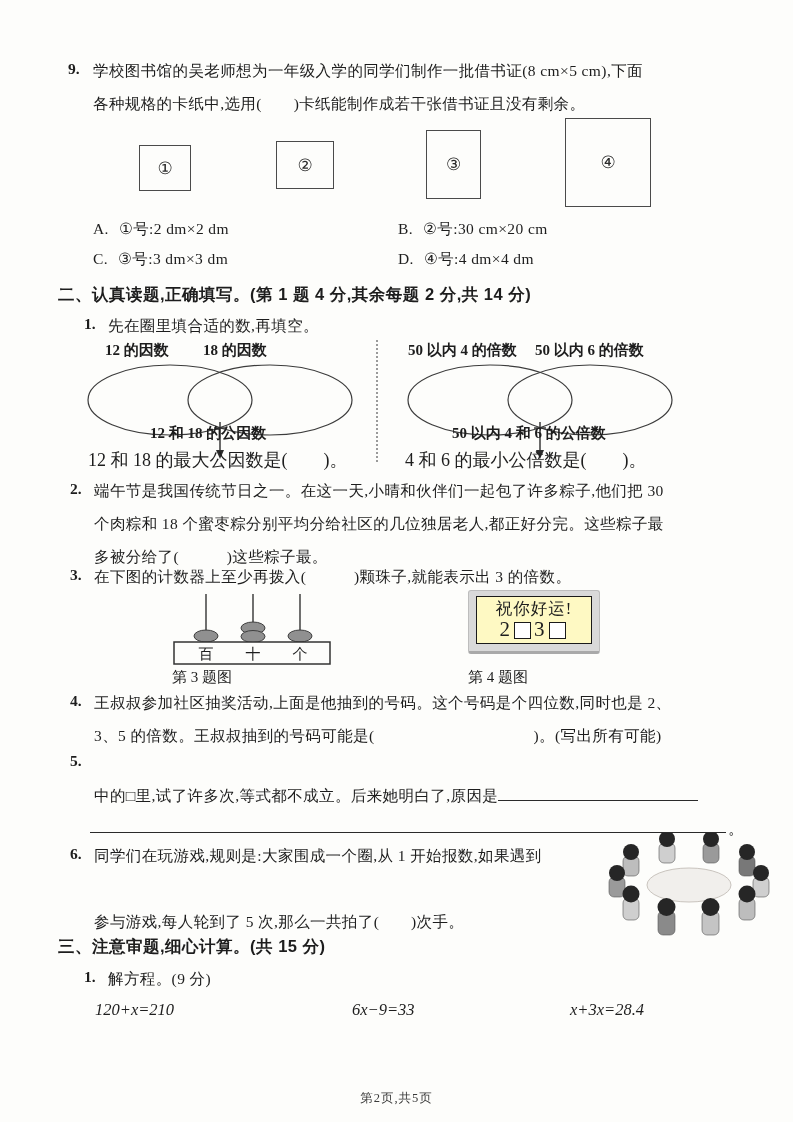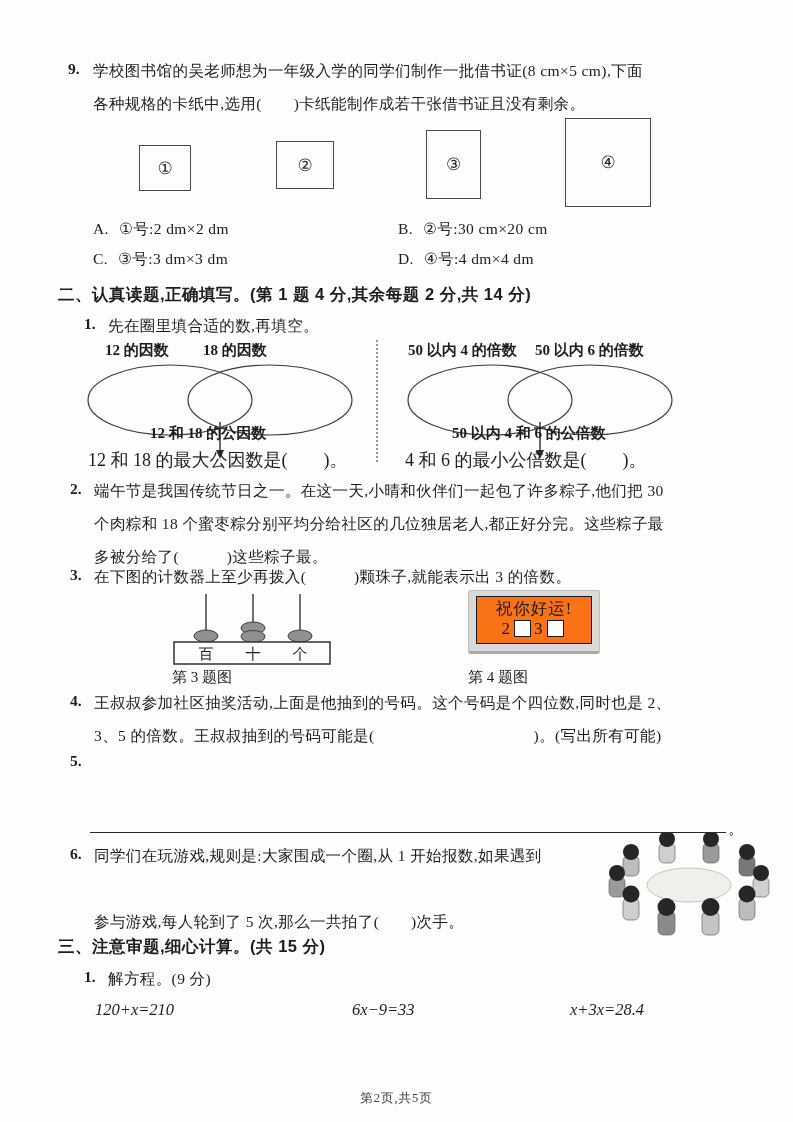--- a/index.html
+++ b/index.html
@@ -13,23 +13,23 @@
   .qnum { font-weight:bold; font-size:15.5px; }
   .sec-header { font-family:"Liberation Sans", sans-serif; font-weight:bold; font-size:16.5px; letter-spacing:0.5px; white-space:nowrap; }
   .card { border:1.4px solid #4a4a4a; background:#fdfdfb; display:flex; align-items:center; justify-content:center; }
   .circled { font-size:17px; color:#2a2a2a; }
   .opt .optkey { margin-right:10px; }
   .venn-label { font-size:15px; white-space:nowrap;font-weight:bold; }
   .fill-line { font-size:18px; white-space:nowrap; }
   .divider { border-left:2px dotted #9a9a9a; width:0; }
   .caption { font-size:15px; }
   .lucky-outer { background:#d9d9d9; border-radius:3px; border:1px solid #bdbdbd; border-bottom:3px solid #a9a9a9; box-sizing:border-box; }
-  .lucky-inner { margin:5px 7px; background:#f97316; border:1.6px solid #1a1a1a; height:46px; text-align:center; }
+  .lucky-inner { margin:5px 7px; background:#fef9c3; border:1.6px solid #1a1a1a; height:46px; text-align:center; }
   .lucky-title { font-size:16.5px; letter-spacing:1px; line-height:22px; margin-top:1px; }
-  .lucky-row { font-size:17px; line-height:18px; }
+  .lucky-row { font-size:21px; line-height:18px; }
   .dbox { display:inline-block; width:15px; height:15px; border:1.3px solid #1a1a1a; margin:0 3px -3px 4px; background:#fff; }
   .blank-inline { display:inline-block; width:200px; height:14px; border-bottom:1.5px solid #2a2a2a; }
   .blank-full { border-bottom:1.5px solid #2a2a2a; height:0; }
   .eq { font-size:16.5px; font-style:italic; white-space:nowrap; }
   .footer { width:793px; text-align:center; font-size:12.5px; color:#3a3a3a; letter-spacing:1px; }
 </style>
 </head>
 <body>
 
 <div class="sheet">
@@ -126,20 +126,23 @@
       </div>
     </div>
   </div>
   <div class="abs caption" style="left:468px;top:668px;width:132px">第 4 题图</div>
 
   <span class="abs qnum" style="left:70px;top:692px">4.</span>
   <div class="abs line" style="left:94px;top:692px">王叔叔参加社区抽奖活动,上面是他抽到的号码。这个号码是个四位数,同时也是 2、</div>
   <div class="abs line" style="left:94px;top:725px">3、5 的倍数。王叔叔抽到的号码可能是(　　　　　　　　　　)。(写出所有可能)</div>
 
   <span class="abs qnum" style="left:70px;top:752px">5.</span>
+  <div class="abs line" style="left:94px;top:785px">
+    <span>中的□里,试了许多次,等式都不成立。后来她明白了,原因是</span><span class="blank-inline"></span>
+  </div>
   <div class="abs blank-full" style="left:90px;top:832px;width:636px"></div>
   <span class="abs line" style="left:728px;top:818px">。</span>
 
   <span class="abs qnum" style="left:70px;top:845px">6.</span>
   <div class="abs line" style="left:94px;top:845px">同学们在玩游戏,规则是:大家围成一个圈,从 1 开始报数,如果遇到</div>
   <div class="abs line" style="left:94px;top:911px">参与游戏,每人轮到了 5 次,那么一共拍了(　　)次手。</div>
 
   <svg class="abs" style="left:597px;top:833px" width="190" height="112" viewBox="0 0 190 112">
     <ellipse cx="92" cy="52" rx="42" ry="17" fill="#f1efec" stroke="#c9c4be" stroke-width="1"></ellipse>
 

